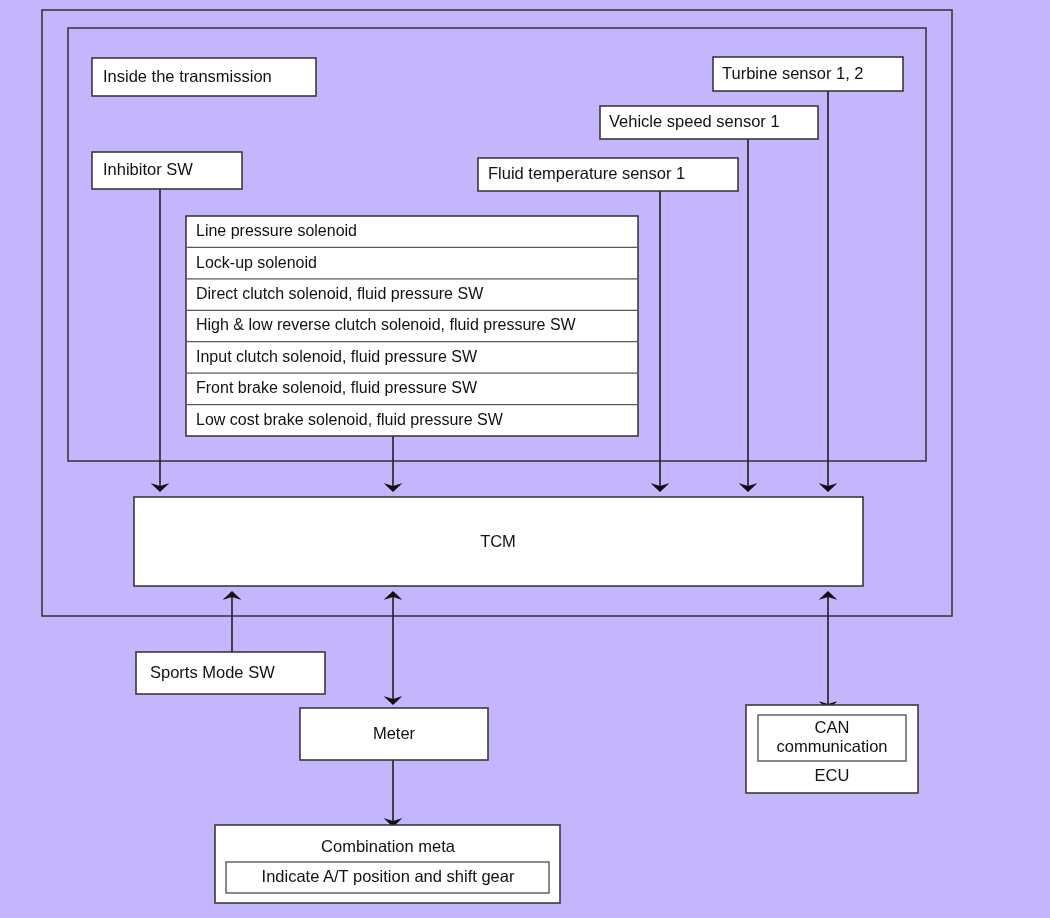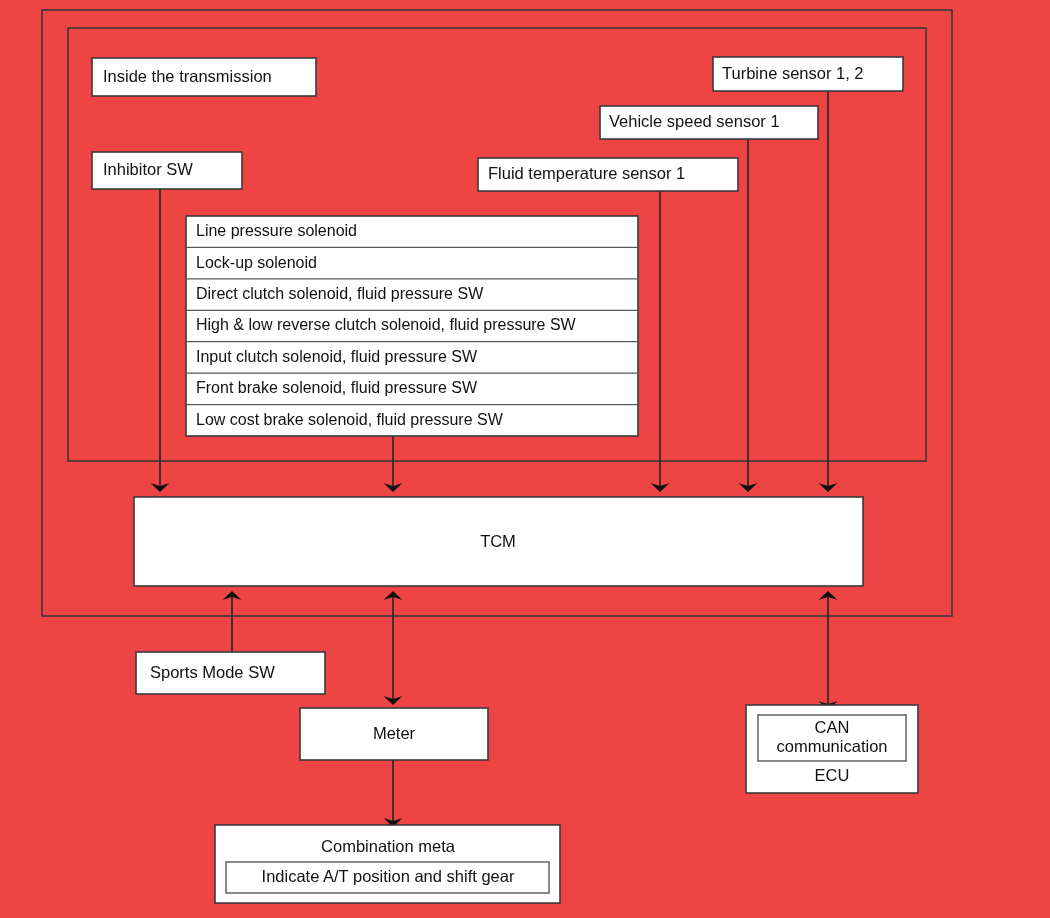--- a/index.html
+++ b/index.html
@@ -5,21 +5,21 @@
 <style>
   html, body {
     margin: 0;
     padding: 0;
     background: #ffffff;
   }
   #diagram-root {
     position: relative;
     width: 1050px;
     height: 918px;
-    background: #ef4444;
+    background: #c4b5fd;
     font-family: "Liberation Sans", sans-serif;
     overflow: hidden;
   }
   svg#diagram-svg {
     display: block;
     width: 1050px;
     height: 918px;
   }
   .frame-rect {
     fill: none;

